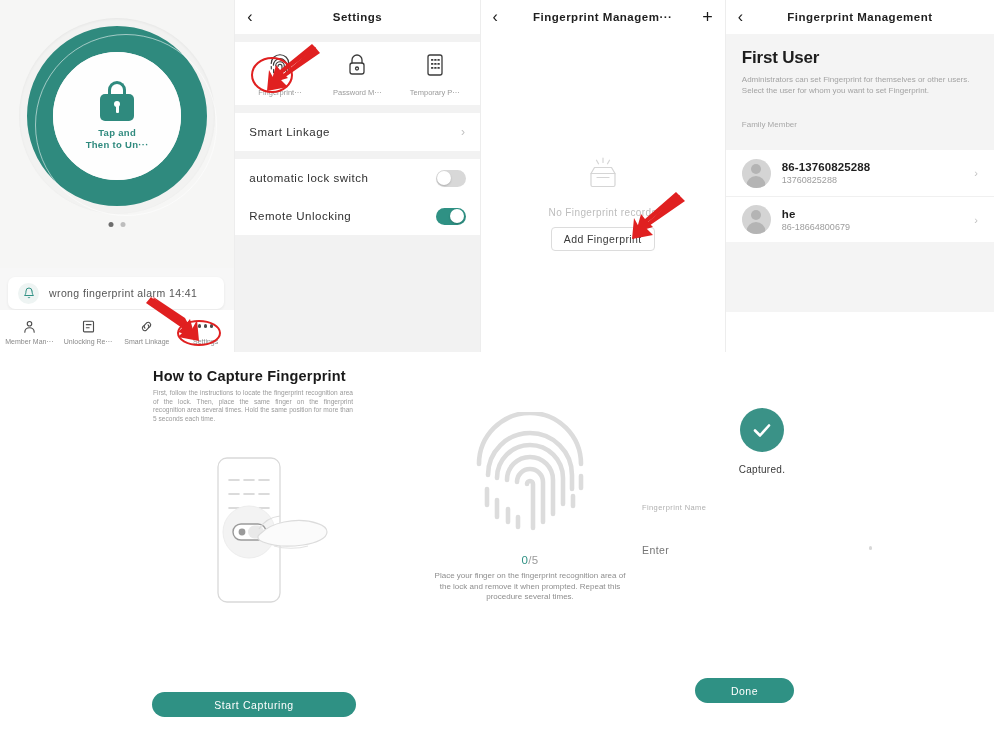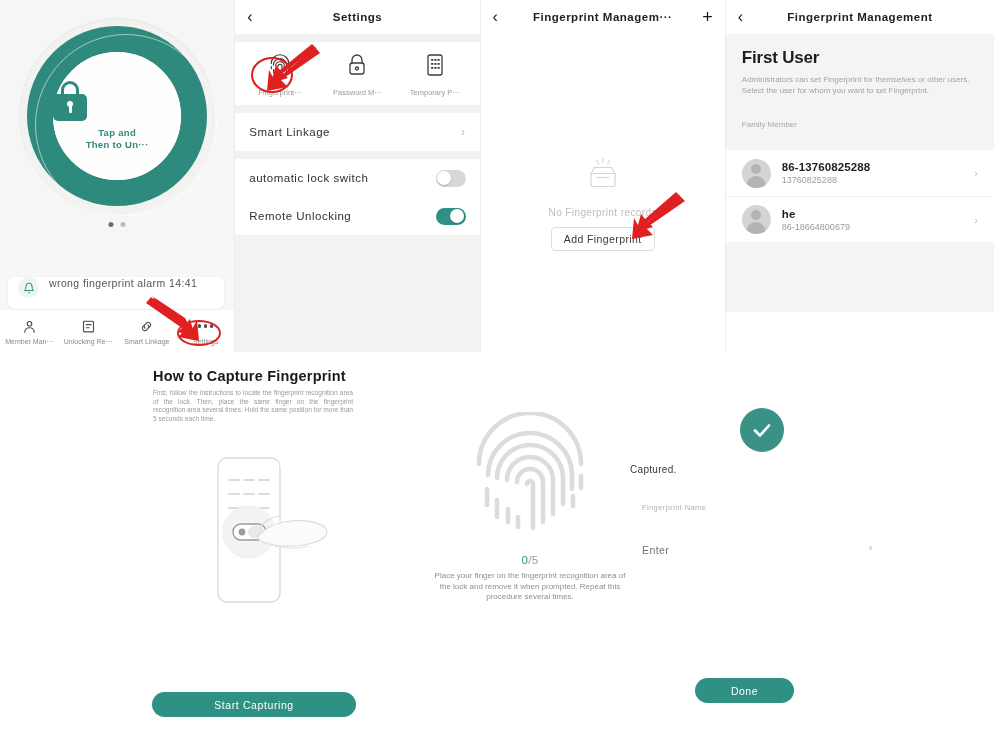--- a/index.html
+++ b/index.html
@@ -25,34 +25,34 @@
   .lock-hero{position:relative;height:268px;background:#f6f6f5;}
   .ring-wrap{position:absolute;left:50%;top:18px;transform:translateX(-50%);
     width:196px;height:196px;}
   .ring-outer{position:absolute;inset:0;border-radius:50%;
      background:#f2f2f1;box-shadow:0 1px 3px rgba(0,0,0,.05) inset;}
   .ring-arc{position:absolute;left:8px;top:8px;width:180px;height:180px;border-radius:50%;
      border:26px solid #2f8a7e;box-sizing:border-box;}
   .ring-arc:after{content:"";position:absolute;left:-18px;top:-18px;width:180px;height:180px;
      border-radius:50%;border:1px solid rgba(255,255,255,.55);box-sizing:content-box;}
   .ring-inner{position:absolute;left:34px;top:34px;width:128px;height:128px;border-radius:50%;
-     background:#fefefe;display:flex;flex-direction:column;justify-content:center;}
+     background:#fefefe;display:flex;flex-direction:column;align-items:center;justify-content:center;}
   .lock-glyph{width:34px;height:40px;position:relative;margin-bottom:6px;}
   .lock-glyph .shackle{position:absolute;left:8px;top:0;width:18px;height:16px;
      border:3.5px solid #2f8a7e;border-bottom:none;border-radius:9px 9px 0 0;box-sizing:border-box;}
   .lock-glyph .body{position:absolute;left:0;top:13px;width:34px;height:27px;border-radius:5px;background:#2f8a7e;}
   .lock-glyph .keyhole{position:absolute;left:14px;top:20px;width:6px;height:6px;border-radius:50%;background:#fff;}
   .lock-glyph .keyslot{position:absolute;left:16px;top:24px;width:2.5px;height:8px;background:#fff;border-radius:1px;}
   .hold-text{font-size:9.5px;line-height:12px;color:#2f8a7e;text-align:center;font-weight:600;letter-spacing:.3px;}
   .dots{position:absolute;left:50%;transform:translateX(-50%);top:222px;display:flex;gap:7px;}
   .dots i{width:5px;height:5px;border-radius:50%;background:#bdbdbd;display:block;}
   .dots i.on{background:#6d6d6d;}
 
   .alarm-card{position:absolute;left:8px;top:277px;width:216px;height:32px;background:#fff;
-     border-radius:7px;display:flex;align-items:flex-start;gap:10px;padding:0 10px;box-sizing:border-box;
+     border-radius:7px;display:flex;align-items:center;gap:10px;padding:0 10px;box-sizing:border-box;
      box-shadow:0 1px 3px rgba(0,0,0,.07);}
   .bell-badge{width:21px;height:21px;border-radius:50%;background:#eef4f3;display:flex;align-items:center;justify-content:center;}
   .bell-badge svg{display:block;}
   .alarm-text{font-size:10.5px;color:#555;letter-spacing:.4px;}
 
   .tabbar{position:absolute;left:0;bottom:0;width:235px;height:42px;background:#fff;display:flex;}
   .tab{flex:1;display:flex;flex-direction:column;align-items:center;justify-content:center;gap:3px;position:relative;}
   .tab .ico{height:17px;display:flex;align-items:center;justify-content:center;}
   .tab .lbl{font-size:7px;color:#8a8a8a;white-space:nowrap;}
   .dots-btn{width:22px;height:11px;border-radius:6px;display:flex;align-items:center;justify-content:center;gap:2.5px;}
@@ -115,21 +115,21 @@
 
   .capture-col{position:absolute;left:408px;top:60px;width:244px;text-align:center;}
   .fp-big{width:126px;height:126px;margin:0 auto;}
   .count{margin-top:16px;font-size:11.5px;color:#9b9b9b;letter-spacing:.3px;}
   .count b{color:#2f9184;font-weight:400;}
   .cap-instr{margin-top:5px;font-size:8px;line-height:10.5px;color:#8e8e8e;padding:0 24px;}
 
   .done-col{position:absolute;left:630px;top:56px;width:264px;}
   .check-circle{width:44px;height:44px;border-radius:50%;background:#3a9287;margin:0 auto;
      display:flex;align-items:center;justify-content:center;}
-  .captured{margin-top:12px;font-size:10px;color:#3a3a3a;letter-spacing:.3px;}
+  .captured{text-align:center;margin-top:12px;font-size:10px;color:#3a3a3a;letter-spacing:.3px;}
   .fp-name-label{margin-top:28px;font-size:7.5px;color:#b0b0b0;letter-spacing:.4px;padding-left:12px;}
   .fp-input-row{margin-top:30px;display:flex;align-items:center;padding-left:12px;position:relative;height:16px;}
   .fp-input{font-size:10.5px;color:#cfcfcf;letter-spacing:.4px;background:transparent;border:none;outline:none;
      font-family:"Liberation Sans", sans-serif;width:180px;padding:0;}
   .clear-dot{position:absolute;right:22px;top:4px;width:3.5px;height:3.5px;border-radius:50%;background:#d8d8d8;}
   .btn-done{position:absolute;left:695px;top:678px;width:99px;height:25px;border-radius:13px;background:#2f9184;
      display:flex;align-items:center;justify-content:center;color:#fff;font-size:10.5px;letter-spacing:.5px;cursor:pointer;}
 
   
   .anno{position:absolute;pointer-events:none;}

